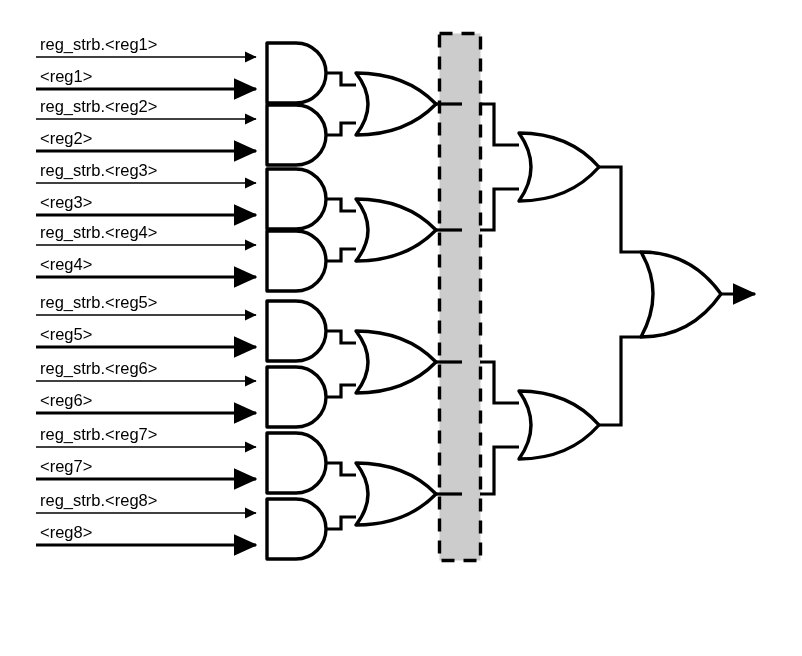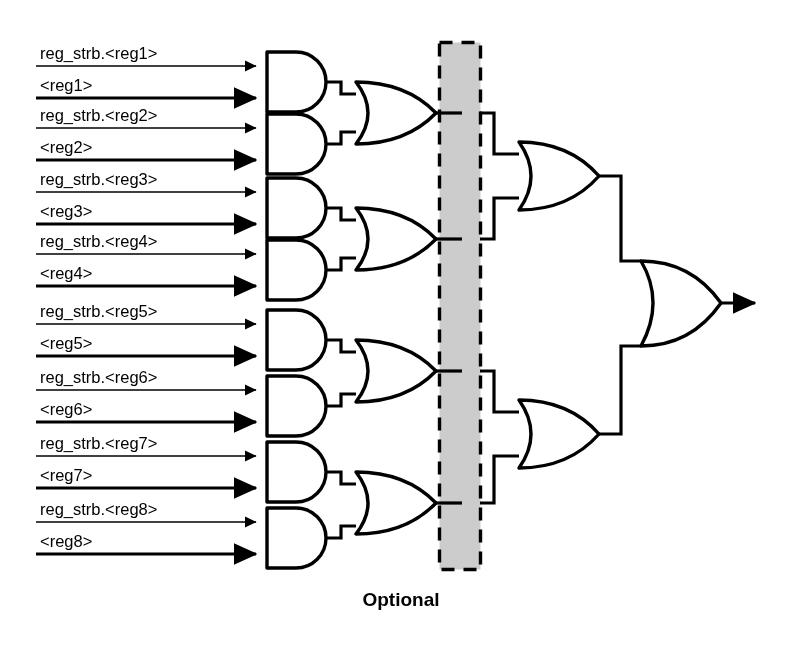--- a/index.html
+++ b/index.html
@@ -1,17 +1,17 @@
 <!DOCTYPE html>
 <html><head>
 <meta charset="utf-8">
 <style>
   html,body{margin:0;padding:0;background:#ffffff;}
   body{width:802px;height:656px;font-family:"Liberation Sans",sans-serif;overflow:hidden;}
-  #stage{position:relative;width:802px;height:496px;background:#fff;margin-top:9px;}
+  #stage{position:relative;width:802px;height:496px;background:#fff;}
   svg#circuit{position:absolute;left:0;top:0;width:802px;height:656px;}
   .wire-thin{stroke:#000;stroke-width:1.6;fill:none;}
   .wire{stroke:#000;stroke-width:3.2;fill:none;}
   .gate{stroke:#000;stroke-width:3.4;fill:#ffffff;stroke-linejoin:round;stroke-linecap:butt;}
   .optbox{fill:#cccccc;stroke:#000;stroke-width:3.4;stroke-dasharray:13 9;}
   .lbl{font-family:"Liberation Sans",sans-serif;font-size:16.5px;fill:#000;dominant-baseline:alphabetic;}
   .caption{position:absolute;width:802px;text-align:center;font-weight:bold;font-size:19px;color:#000;font-family:"Liberation Sans",sans-serif;line-height:1.33;}
 </style>
 </head>
 <body>
@@ -151,16 +151,15 @@
       <path class="wire" d="M599,425 H621 V337 H641"></path>
     </g>
 
     <g>
       <path class="gate" d="M641,252 Q665,293 641,337 Q691,337 721,294 Q691,252 641,252 Z"></path>
       <path class="wire" d="M721,294 H755" marker-end="url(#ah)"></path>
     </g>
   </svg>
 
   <div class="caption" style="top:578px;">
-    <div>Optional</div>
   </div>
 
 </div>
 
 </body></html>

